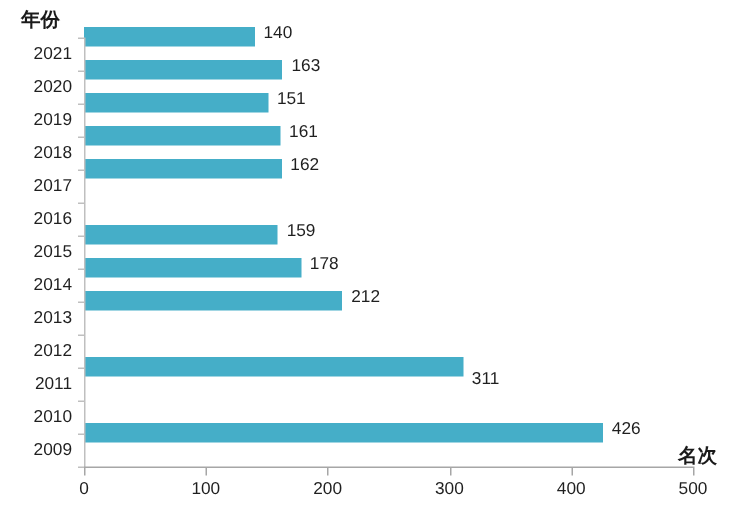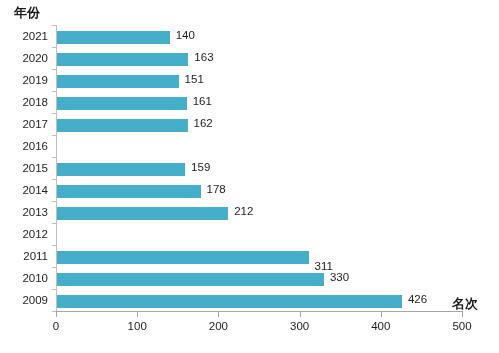--- a/index.html
+++ b/index.html
@@ -37,21 +37,21 @@
   }
   #x-axis-title {
     left: 452px;
     top: 297px;
   }
 
   
   #plot-area {
     position: absolute;
     left: 56px;
-    top: 26px;
+    top: 13px;
     width: 406px;
     height: 286px;
   }
 
   
   .cat-row {
     position: absolute;
     left: 0;
     width: 100%;
     height: 22px;
@@ -216,24 +216,20 @@
         <div class="bar-label" style="left: 150.536px;">178</div>
       </div>
       <div class="cat-row" style="top: 176px;">
         <div class="bar" style="width: 172.144px; background: rgb(69, 174, 200);"></div>
         <div class="bar-label" style="left: 178.144px;">212</div>
       </div>
       <div class="cat-row" style="top: 220px;">
         <div class="bar" style="width: 252.532px; background: rgb(69, 174, 200);"></div>
         <div class="bar-label" style="left: 258.532px; margin-top: 11px;">311</div>
       </div>
-      <div class="cat-row" style="top: 242px;">
-        <div class="bar" style="width: 267.96px; background: rgb(69, 174, 200);"></div>
-        <div class="bar-label" style="left: 273.96px;">330</div>
-      </div>
       <div class="cat-row" style="top: 264px;">
         <div class="bar" style="width: 345.912px; background: rgb(69, 174, 200);"></div>
         <div class="bar-label" style="left: 351.912px;">426</div>
       </div>
     </div>
 
   <div id="value-axis-line"></div>
   <div id="category-axis-line"></div>
 
   <div id="x-ticks">

